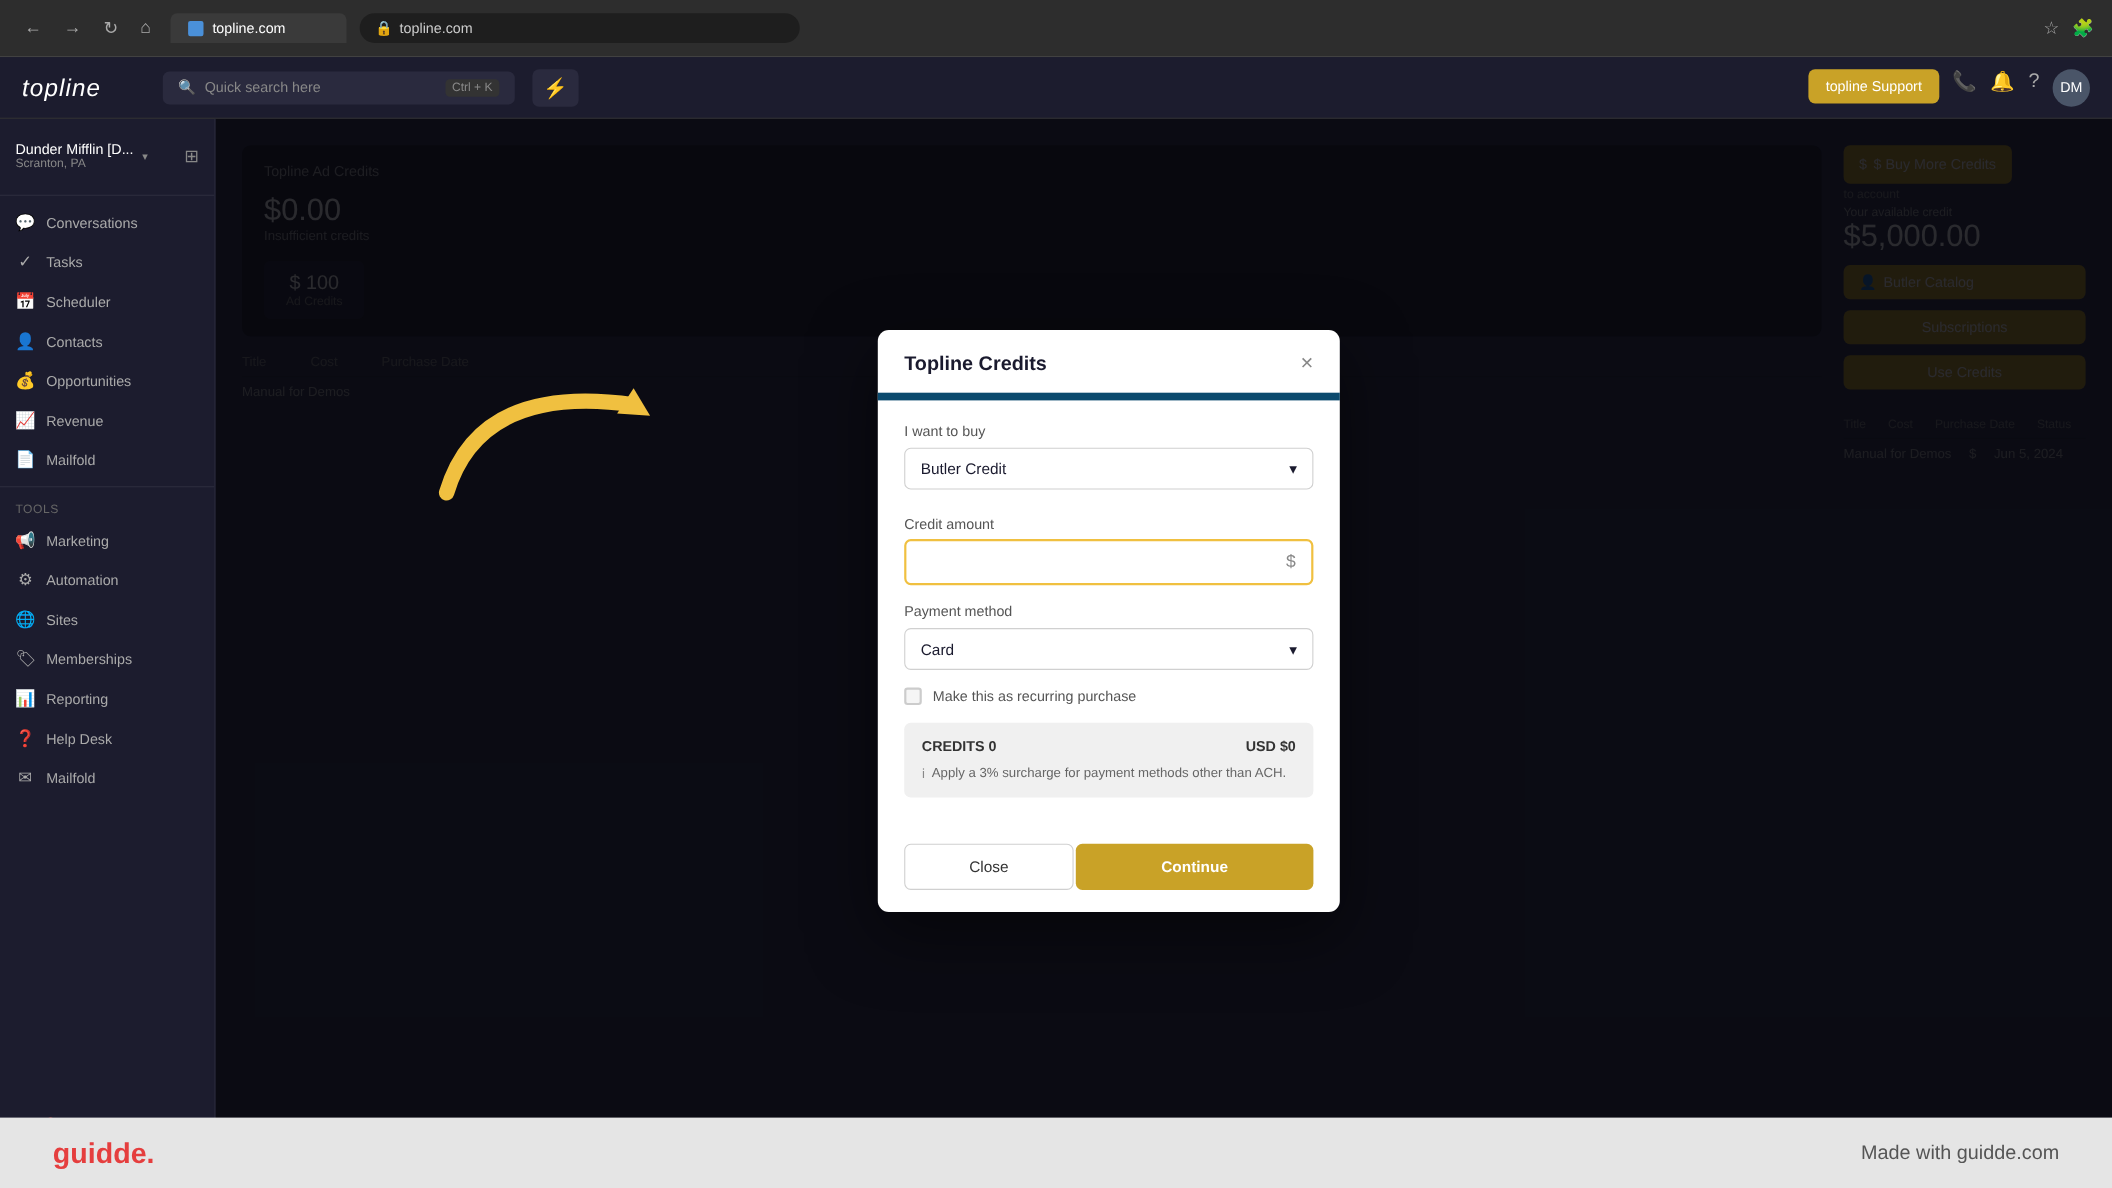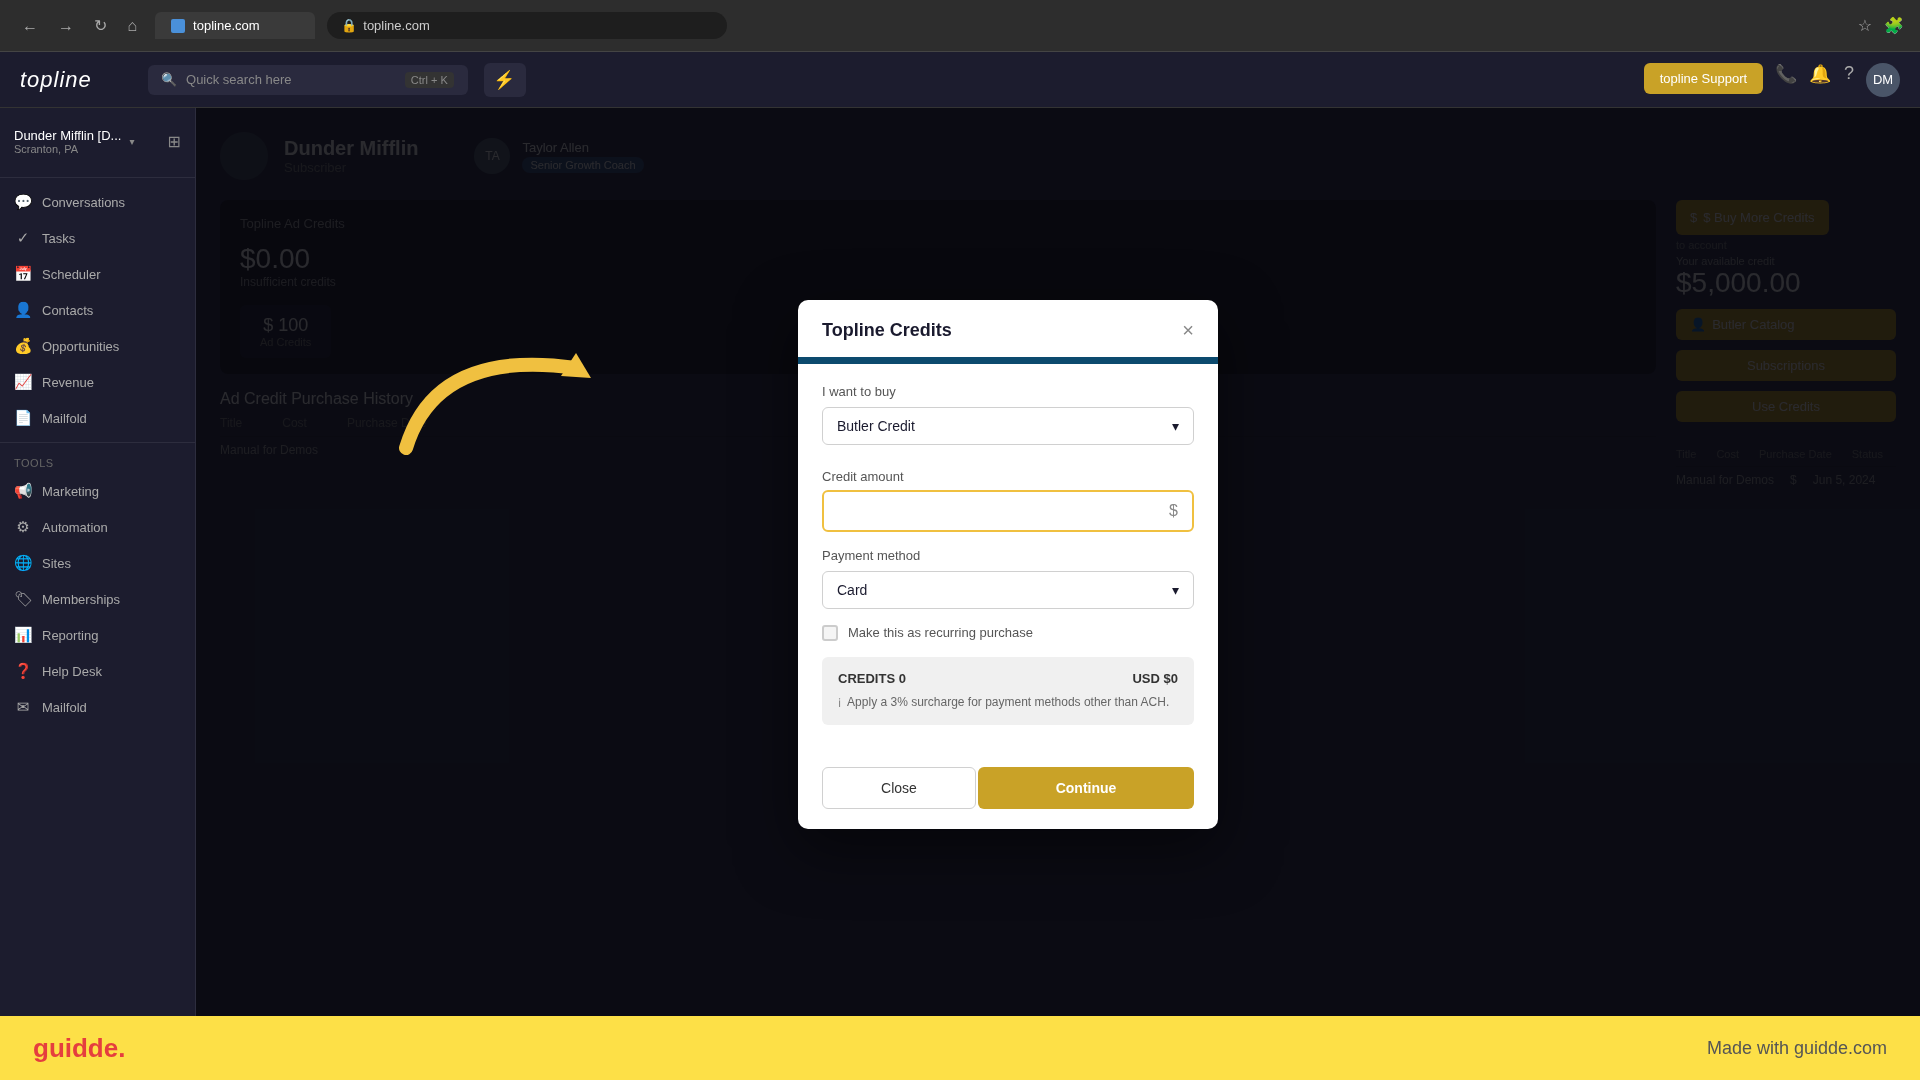--- a/index.html
+++ b/index.html
@@ -334,25 +334,25 @@
       font-weight: 600;
     }
 
     
     .guidde-footer {
       position: absolute;
       bottom: 0;
       left: 0;
       right: 0;
       height: 64px;
-      background: #fde047;
+      background: #e5e5e5;
       display: flex;
       align-items: center;
       justify-content: space-between;
-      padding: 0 33px;
+      padding: 0 48px;
       z-index: 300;
       gap: 28px;
     }
     .guidde-logo { color: #e53e3e; font-size: 26px; font-weight: 800; }
     .guidde-made-with { color: #555; font-size: 18px; }
 
     
     .butler-catalog-btn {
       background: #c9a227;
       color: #fff;
@@ -523,51 +523,36 @@
             <span class="badge">14</span>
           </div>
         </div>
       </div>
     </div>
 
     <div class="content-area">
 
       <div class="bg-page">
 
-        <div class="page-header">
-          <div class="company-avatar"></div>
-          <div>
-            <div class="company-name">Dunder Mifflin</div>
-            <div class="company-sub">Subscriber</div>
-          </div>
-          <div style="margin-left: 40px; display: flex; align-items:center; gap:12px;">
-            <div style="width:36px; height:36px; border-radius:50%; background:#5a6a7e; display:flex; align-items:center; justify-content:center; color:#fff; font-size:12px;">TA</div>
-            <div>
-              <div style="color:#fff; font-size:13px;">Taylor Allen</div>
-              <div style="background:#3a5a8a; color:#fff; font-size:11px; padding:2px 8px; border-radius:12px; display:inline-block;">Senior Growth Coach</div>
-            </div>
-          </div>
-        </div>
 
         <div style="display: flex; gap: 20px;">
           <div style="flex: 1;">
             <div class="credits-section">
               <div class="credits-title">Topline Ad Credits</div>
               <div class="credits-amount">$0.00</div>
               <div class="credits-insufficient">Insufficient credits</div>
               <div style="display:flex; gap:20px; margin-top:16px;">
                 <div style="text-align:center; background:#2a2a3e; padding:10px 20px; border-radius:6px;">
                   <div style="color:#fff; font-size:18px;">$ 100</div>
                   <div style="color:#888; font-size:11px;">Ad Credits</div>
                 </div>
               </div>
             </div>
 
             <div class="bg-history-section">
-              <div class="bg-history-title">Ad Credit Purchase History</div>
               <div class="bg-history-row">
                 <span>Title</span>
                 <span>Cost</span>
                 <span>Purchase Date</span>
               </div>
               <div class="bg-history-data">
                 <span>Manual for Demos</span>
               </div>
             </div>
           </div>

